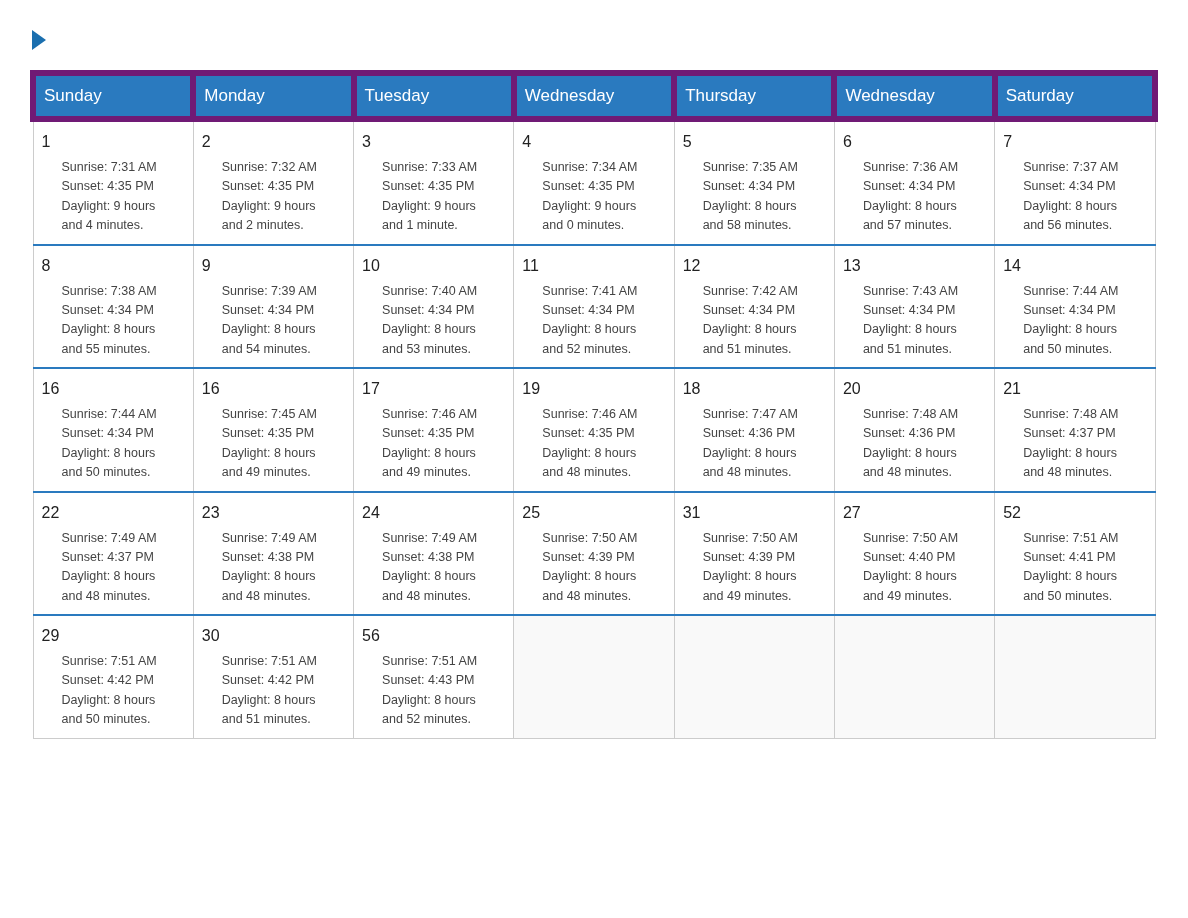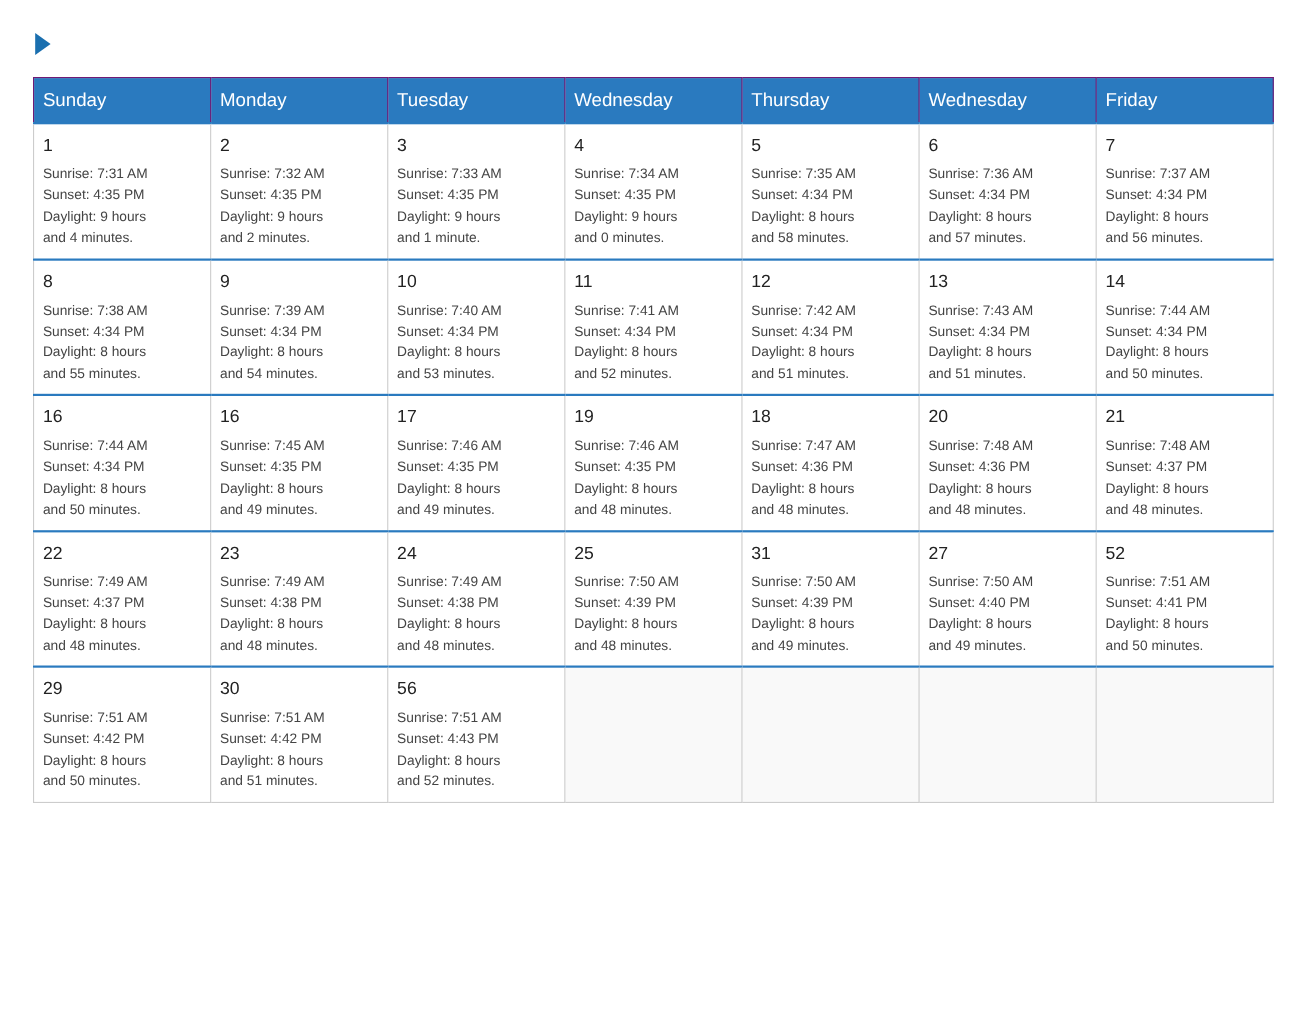--- a/index.html
+++ b/index.html
@@ -63,21 +63,21 @@
       border-collapse: collapse;
       border: 1px solid #aaa;
     }
     .calendar th {
       background-color: #2a7abf;
       color: #fff;
       text-align: left;
       padding: 10px 8px;
       font-size: 17px;
       font-weight: normal;
-      border: 1px solid #701a75;
+      border: 6px solid #701a75;
     }
     .calendar td {
       vertical-align: top;
       padding: 8px 8px;
       border: 1px solid #ccc;
       width: 14.28%;
       min-height: 100px;
       font-size: 13px;
       color: #333;
       line-height: 1.5;
@@ -86,20 +86,21 @@
       font-size: 16px;
       font-weight: normal;
       color: #222;
       display: block;
       margin-bottom: 4px;
     }
     .day-info {
       font-size: 12.5px;
       color: #444;
       line-height: 1.55;
+      margin-left: 20px;
     }
     .empty-cell {
       background: #f9f9f9;
     }
     tr.week-row td {
       border-top: 2px solid #2a7abf;
     }
   </style>
 </head>
 <body>
@@ -120,21 +121,21 @@
 
 <table class="calendar">
   <thead>
     <tr>
     <th>Sunday</th>
         <th>Monday</th>
         <th>Tuesday</th>
         <th>Wednesday</th>
         <th>Thursday</th>
         <th>Wednesday</th>
-        <th>Friday</th>
+        <th>Saturday</th>
       </tr>
   </thead>
   <tbody id="calendar-body">
   <tr class="week-row">
         <td>
           <span class="day-number">1</span>
           <div class="day-info">Sunrise: 7:31 AM<br>Sunset: 4:35 PM<br>Daylight: 9 hours<br>and 4 minutes.</div>
         </td>
         <td>
           <span class="day-number">2</span>

